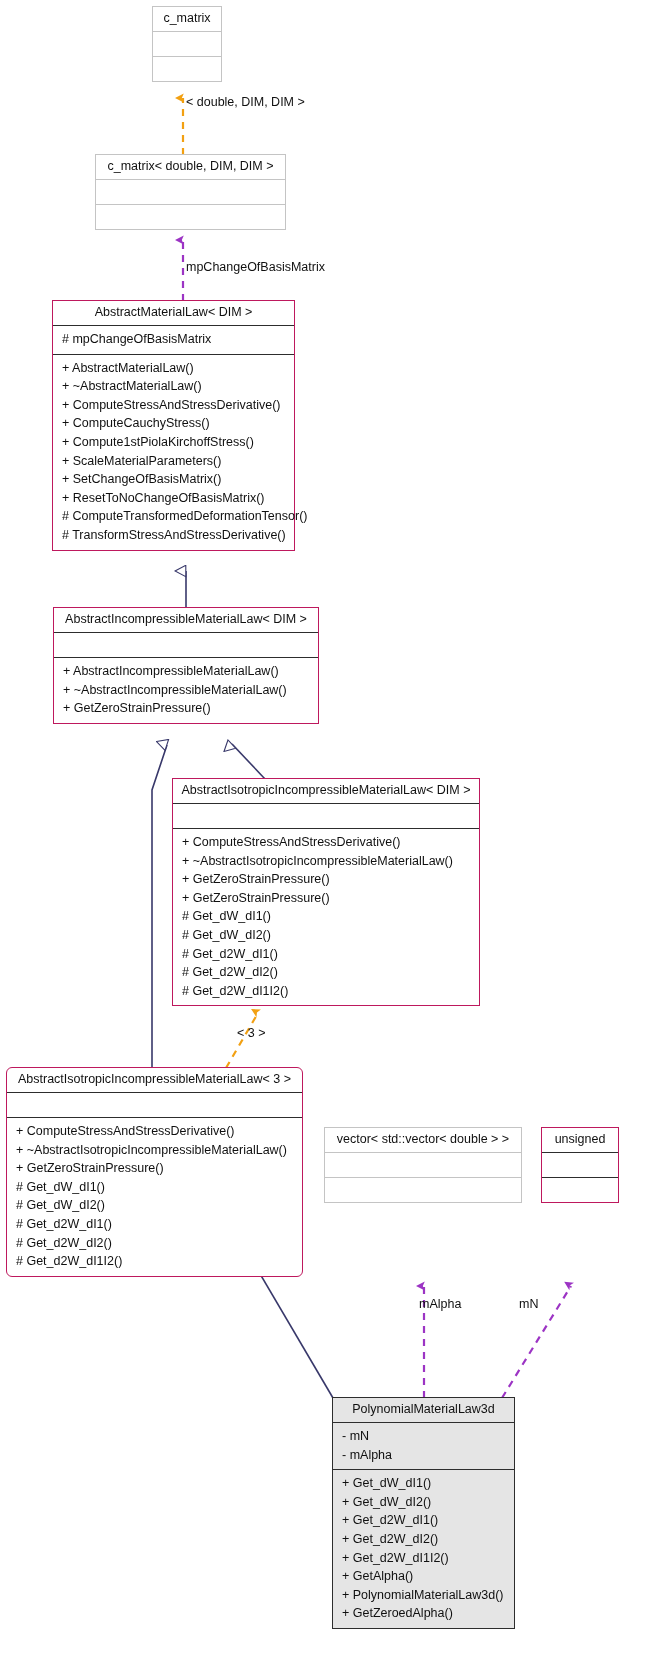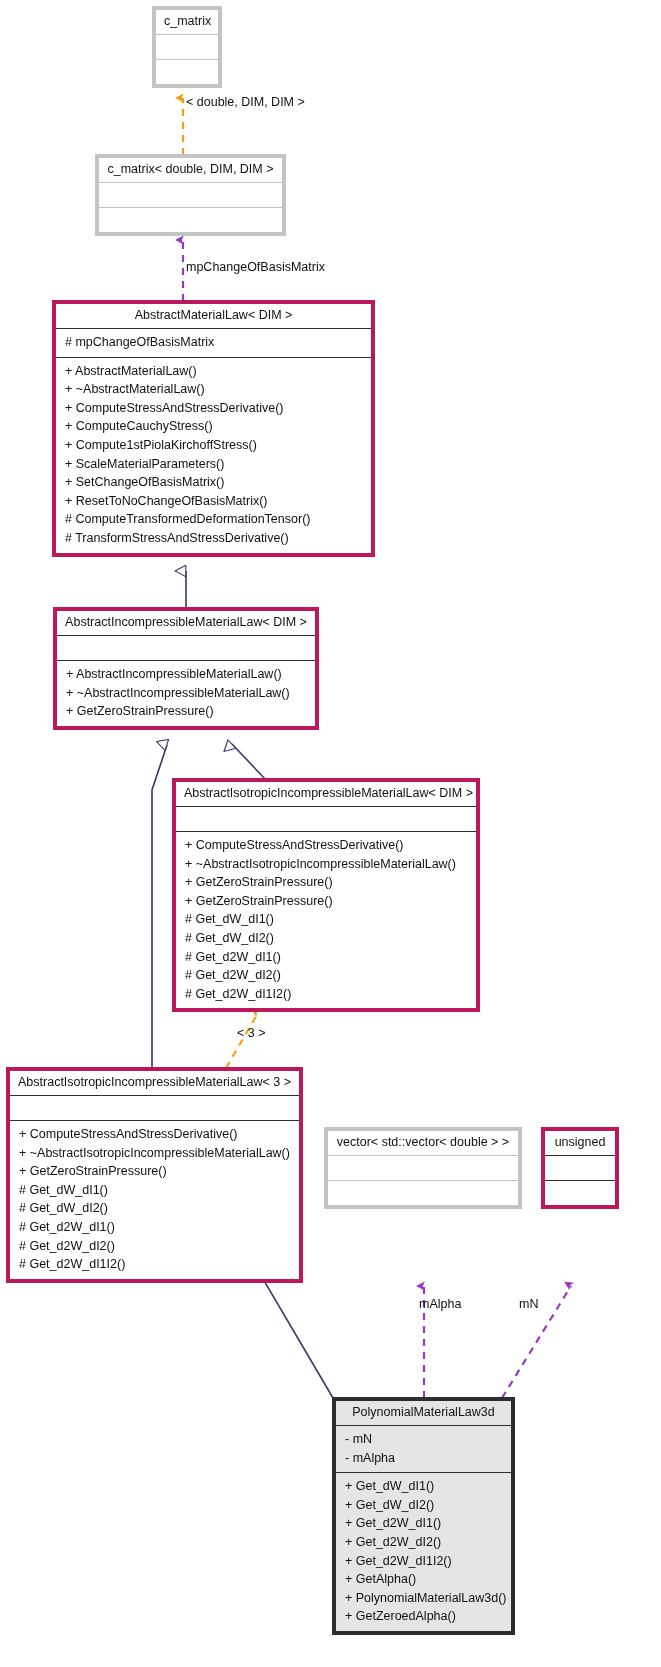--- a/index.html
+++ b/index.html
@@ -25,21 +25,21 @@
     width: 661px;
     height: 1667px;
     pointer-events: none;
   }
 
   
   .uml-box {
     position: absolute;
     box-sizing: border-box;
     background: #ffffff;
-    border: 4px solid #be185d;
+    border: 1px solid #be185d;
     z-index: 5;
   }
   .uml-box.faded {
     border-color: #c4c4c4;
   }
   .uml-box.highlight {
     background: #e5e5e5;
     border-color: #2d2d2d;
   }
   .uml-title {
@@ -158,21 +158,21 @@
   </div>
 
   <div class="uml-box faded" style="left:95px; top:154px; width:191px;">
     <div class="uml-title">c_matrix&lt; double, DIM, DIM &gt;</div>
     <div class="uml-sep"></div>
     <div class="uml-compartment empty"></div>
     <div class="uml-sep"></div>
     <div class="uml-compartment empty"></div>
   </div>
 
-  <div class="uml-box" style="left:52px; top:300px; width:323px;">
+  <div class="uml-box" style="left:52px; top:300px; width:243px;">
     <div class="uml-title">AbstractMaterialLaw&lt; DIM &gt;</div>
     <div class="uml-sep"></div>
     <div class="uml-compartment">
       <div class="uml-row"># mpChangeOfBasisMatrix</div>
     </div>
     <div class="uml-sep"></div>
     <div class="uml-compartment">
       <div class="uml-row">+ AbstractMaterialLaw()</div>
       <div class="uml-row">+ ~AbstractMaterialLaw()</div>
       <div class="uml-row">+ ComputeStressAndStressDerivative()</div>
@@ -209,21 +209,21 @@
       <div class="uml-row">+ GetZeroStrainPressure()</div>
       <div class="uml-row">+ GetZeroStrainPressure()</div>
       <div class="uml-row"># Get_dW_dI1()</div>
       <div class="uml-row"># Get_dW_dI2()</div>
       <div class="uml-row"># Get_d2W_dI1()</div>
       <div class="uml-row"># Get_d2W_dI2()</div>
       <div class="uml-row"># Get_d2W_dI1I2()</div>
     </div>
   </div>
 
-  <div class="uml-box" style="left:6px; top:1067px; width:297px;">
+  <div class="uml-box" style="left:6px; top:1067px; width:297px;border-radius:6px;">
     <div class="uml-title">AbstractIsotropicIncompressibleMaterialLaw&lt; 3 &gt;</div>
     <div class="uml-sep"></div>
     <div class="uml-compartment empty"></div>
     <div class="uml-sep"></div>
     <div class="uml-compartment">
       <div class="uml-row">+ ComputeStressAndStressDerivative()</div>
       <div class="uml-row">+ ~AbstractIsotropicIncompressibleMaterialLaw()</div>
       <div class="uml-row">+ GetZeroStrainPressure()</div>
       <div class="uml-row"># Get_dW_dI1()</div>
       <div class="uml-row"># Get_dW_dI2()</div>

